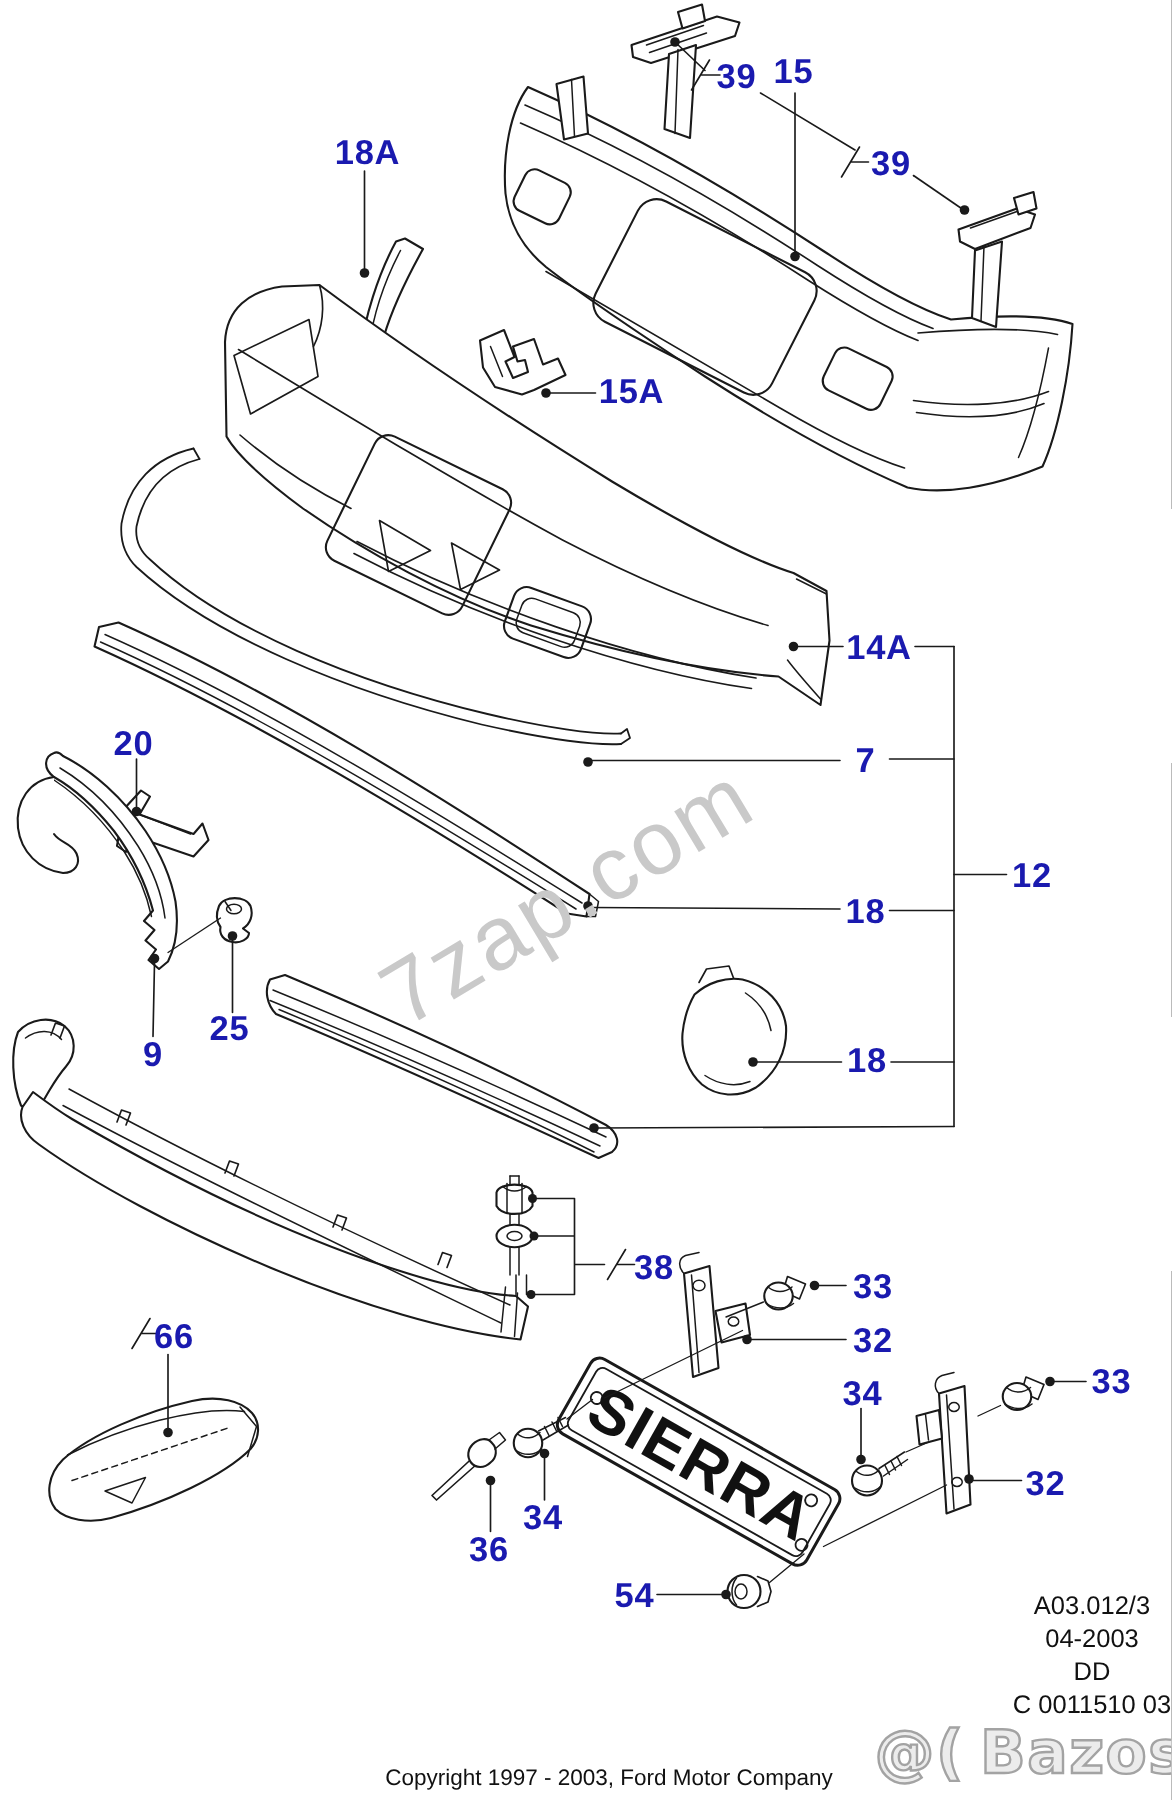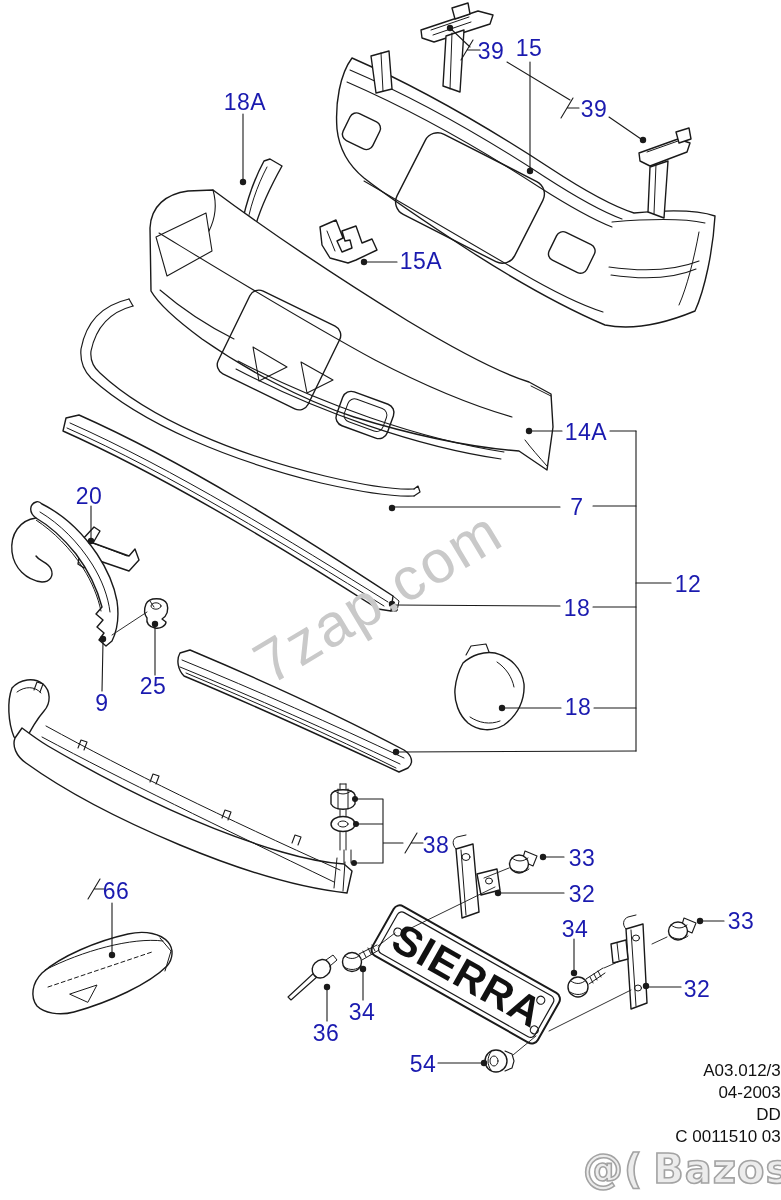--- a/index.html
+++ b/index.html
@@ -4,39 +4,39 @@
 <style>
   html,body{margin:0;padding:0;background:#888;}
   .canvas{
     position:relative;width:781px;height:1200px;background:#fff;
     overflow:hidden;font-family:"Liberation Sans",sans-serif;
   }
   .artwork{position:absolute;left:0;top:0;}
   svg{color:var(--line-color,#1a1a1a);}
   .plabel{
     position:absolute;transform:translate(-50%,-50%);
-    font-weight:normal;font-size:23px;letter-spacing:0.5px;
+    font-weight:bold;font-size:23px;letter-spacing:0.5px;
     color:var(--label-color,#1a1aaf);white-space:nowrap;
   }
   .watermark-center{
     position:absolute;left:378px;top:597px;
     transform:translate(-50%,-50%) rotate(-31deg);
     font-size:60px;letter-spacing:2px;color:var(--watermark-color,#c9c9c9);
     white-space:nowrap;
   }
   .watermark-corner{
     position:absolute;left:583px;top:1146px;
     font-weight:bold;font-size:40px;white-space:nowrap;
     color:#ececec;-webkit-text-stroke:1.6px #a3a3a3;
     letter-spacing:1px;font-family:"DejaVu Sans",sans-serif;
   }
   .watermark-corner .wm-gap{display:inline-block;width:10px;}
   .infocol{
     position:absolute;left:728px;top:1060px;transform:translateX(-50%);
-    text-align:right;font-size:17px;line-height:22px;color:#111;white-space:nowrap;
+    text-align:center;font-size:17px;line-height:22px;color:#111;white-space:nowrap;
   }
   .copyright{
     position:absolute;left:406px;top:1177px;transform:translateX(-50%);
     font-size:15px;color:#111;white-space:nowrap;
   }
 </style>
 </head>
 <body>
 
 <div class="canvas">
@@ -351,14 +351,15 @@
     <span>@(</span><span class="wm-gap"></span><span>Bazos.cz</span>
   </div>
 
   <div class="infocol">
     <div>A03.012/3</div>
     <div>04-2003</div>
     <div>DD</div>
     <div>C 0011510 03</div>
   </div>
 
+  <div class="copyright">Copyright 1997 - 2003, Ford Motor Company</div>
 
 </div>
 
 </body></html>

